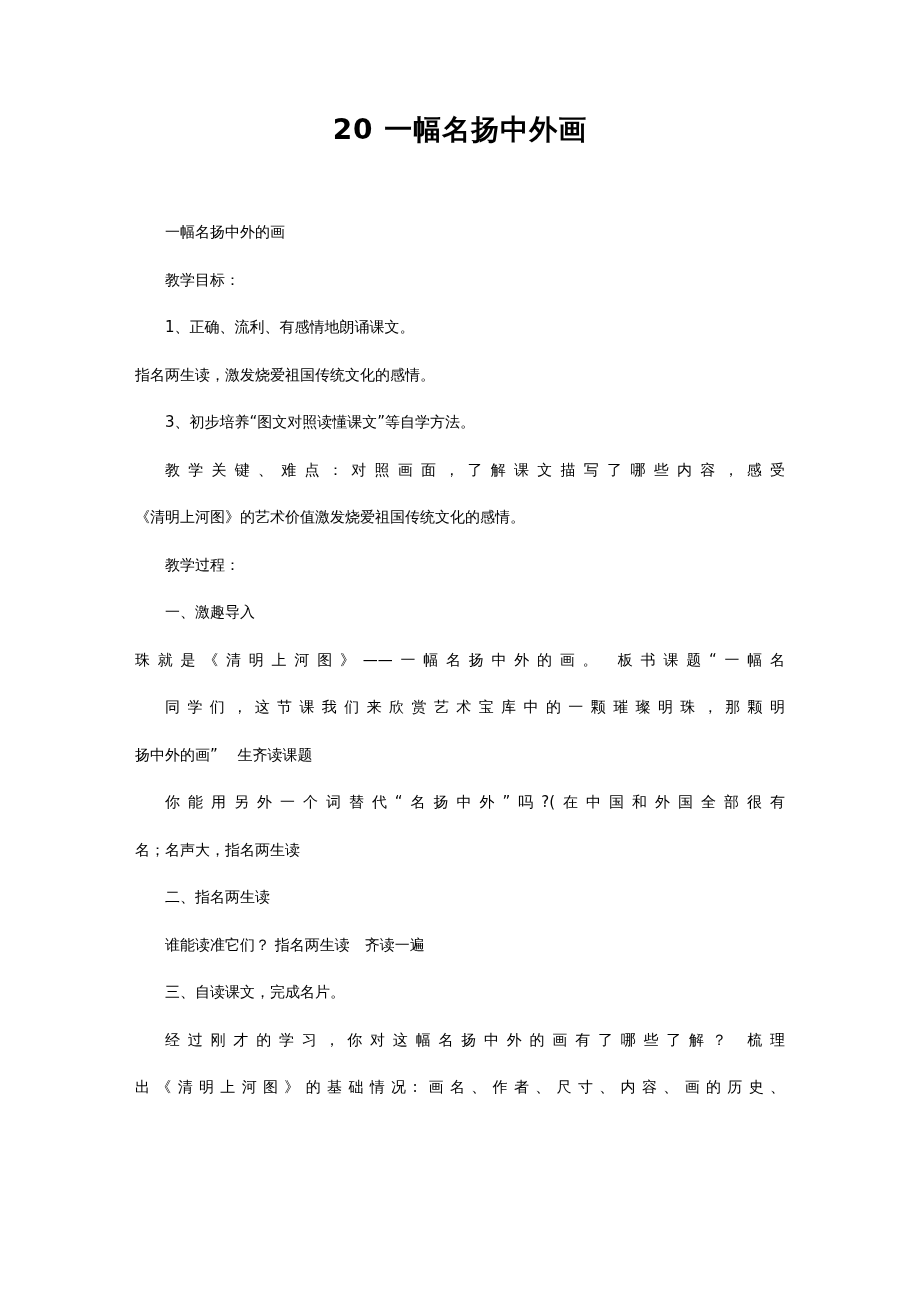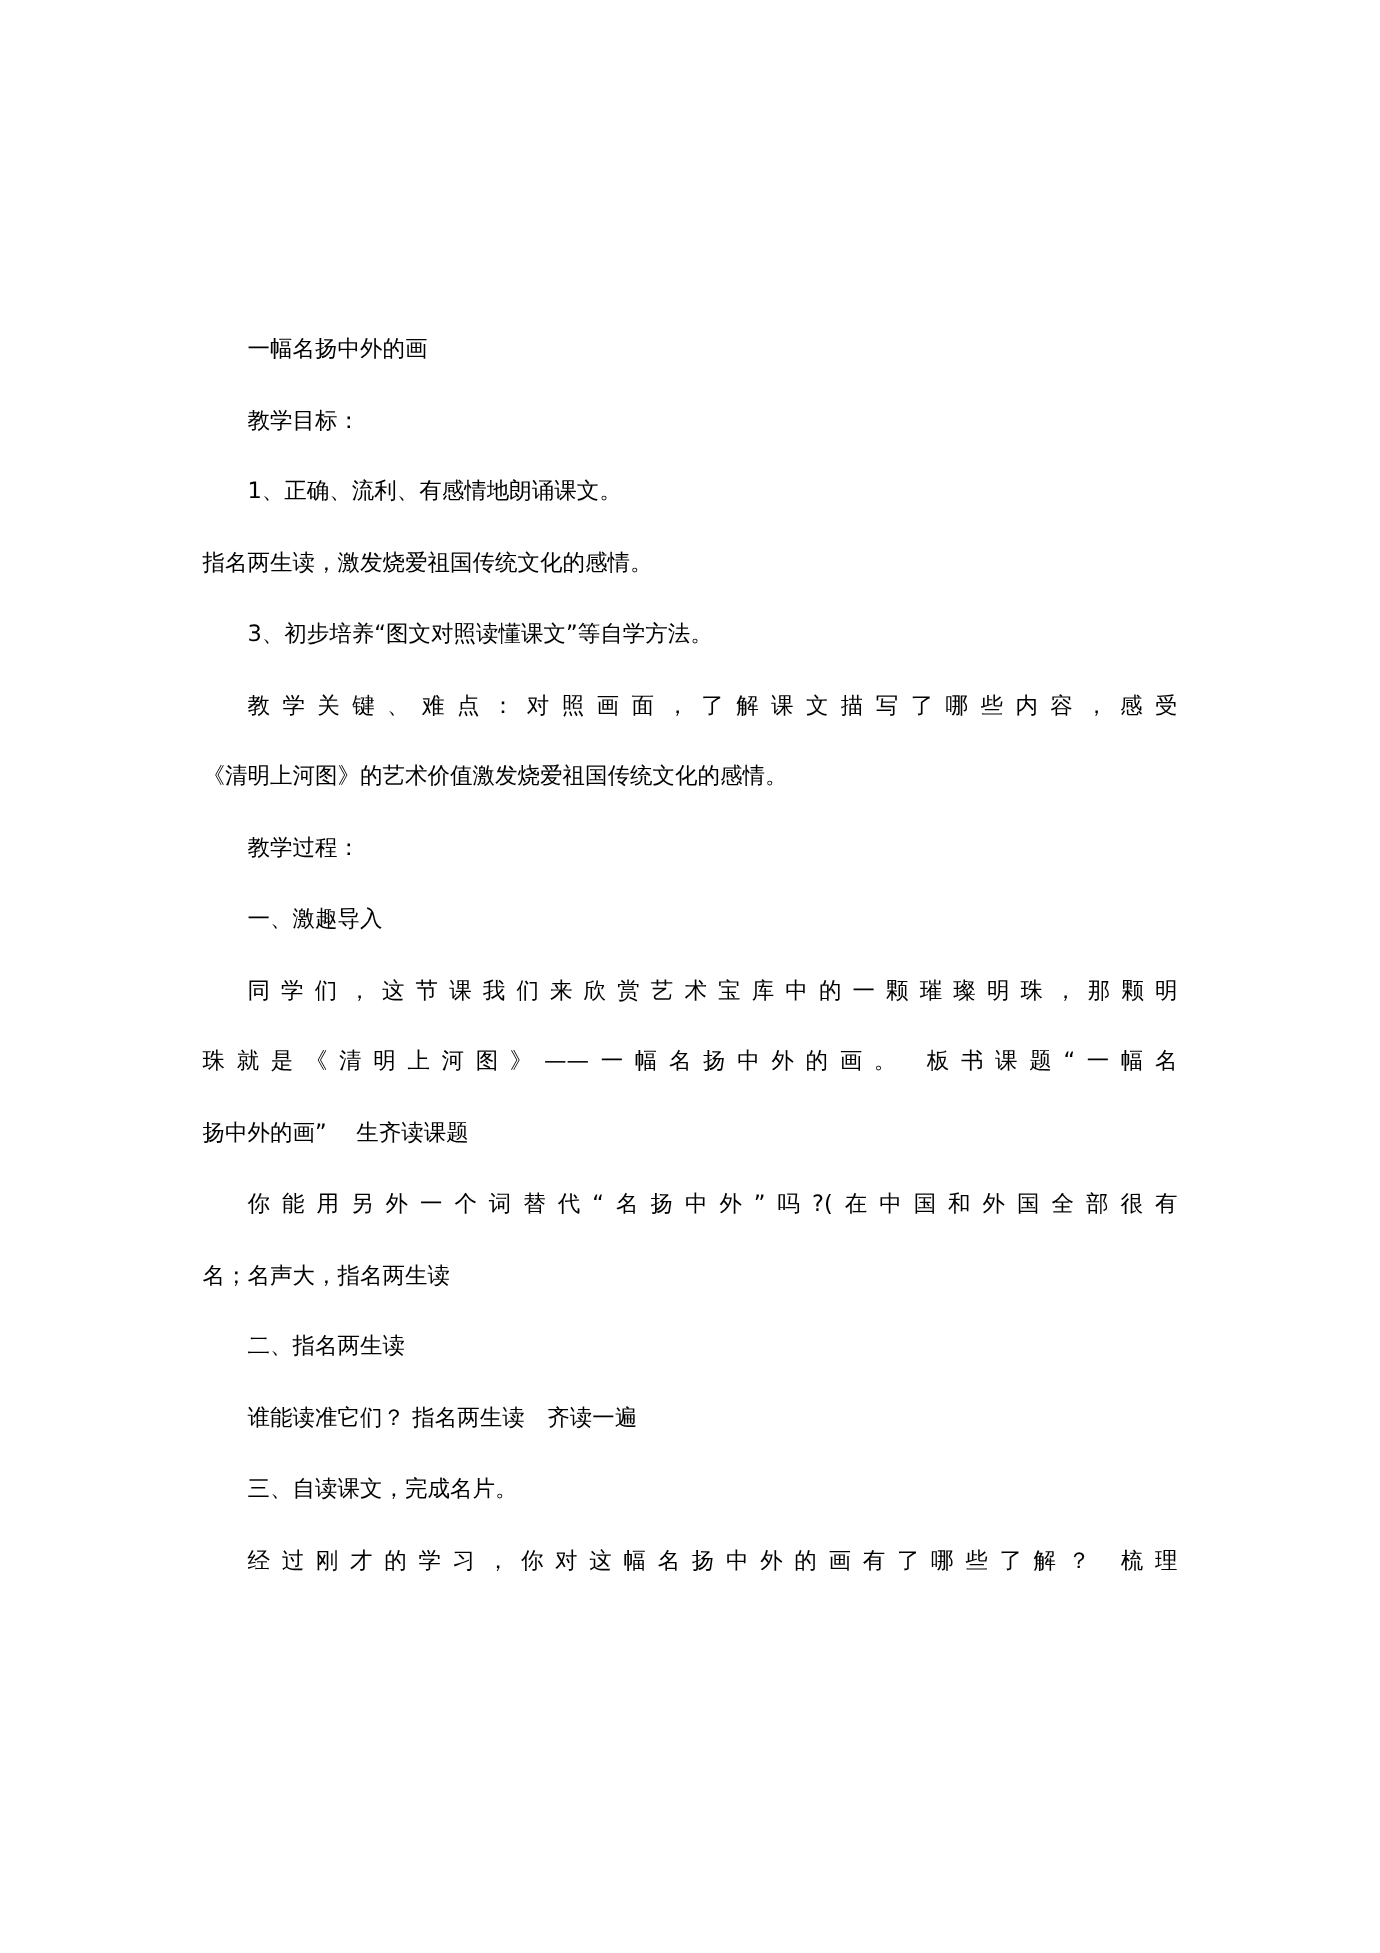--- a/index.html
+++ b/index.html
@@ -52,35 +52,37 @@
   .fill {
     text-align: justify;
     text-align-last: justify;
   }
 </style>
 </head>
 <body>
 
 <div class="page">
 
+  <div class="doc-title">20 一幅名扬中外画</div>
 
   <div class="doc-body">
     <div class="line indent">一幅名扬中外的画</div>
     <div class="line indent">教学目标：</div>
     <div class="line indent">1、正确、流利、有感情地朗诵课文。</div>
     <div class="line">指名两生读，激发烧爱祖国传统文化的感情。</div>
     <div class="line indent">3、初步培养“图文对照读懂课文”等自学方法。</div>
     <div class="line indent fill">教学关键、难点：对照画面，了解课文描写了哪些内容，感受</div>
     <div class="line">《清明上河图》的艺术价值激发烧爱祖国传统文化的感情。</div>
     <div class="line indent">教学过程：</div>
     <div class="line indent">一、激趣导入</div>
+    <div class="line fill">珠就是《清明上河图》——一幅名扬中外的画。 板书课题“一幅名</div>
     <div class="line indent fill">同学们，这节课我们来欣赏艺术宝库中的一颗璀璨明珠，那颗明</div>
-    <div class="line fill">珠就是《清明上河图》——一幅名扬中外的画。 板书课题“一幅名</div>
     <div class="line">扬中外的画”　 生齐读课题</div>
     <div class="line indent fill">你能用另外一个词替代“名扬中外”吗?(在中国和外国全部很有</div>
     <div class="line">名；名声大，指名两生读</div>
     <div class="line indent">二、指名两生读</div>
     <div class="line indent">谁能读准它们？ 指名两生读　齐读一遍</div>
     <div class="line indent">三、自读课文，完成名片。</div>
     <div class="line indent fill">经过刚才的学习，你对这幅名扬中外的画有了哪些了解？ 梳理</div>
+    <div class="line fill">出《清明上河图》的基础情况: 画名、作者、尺寸、内容、画的历史、</div>
   </div>
 
 </div>
 
 </body></html>

